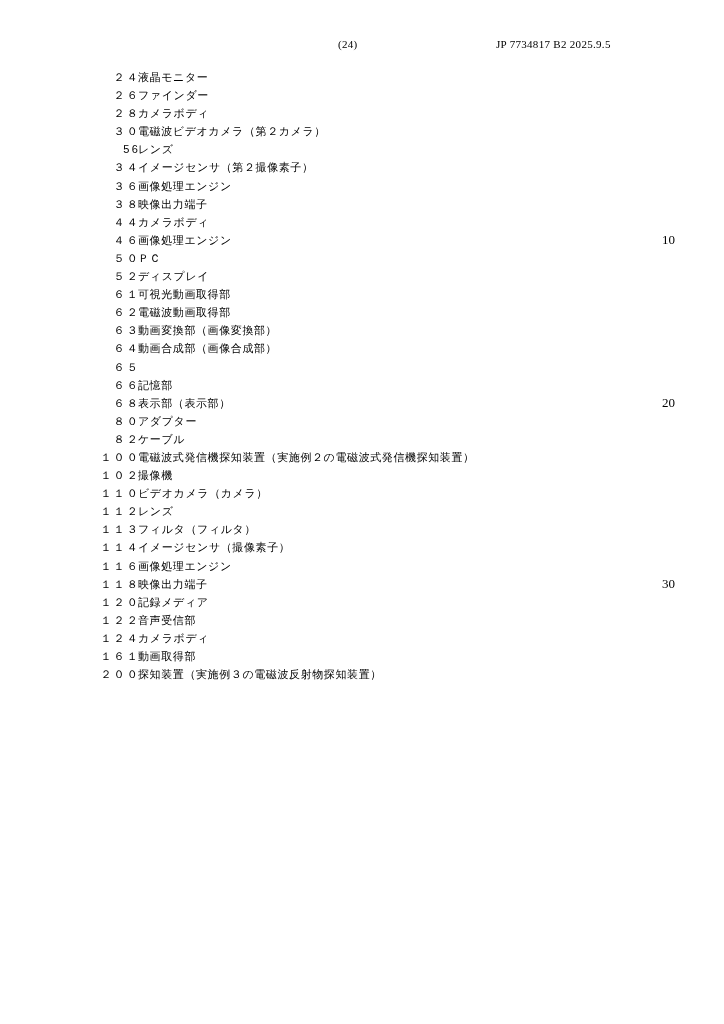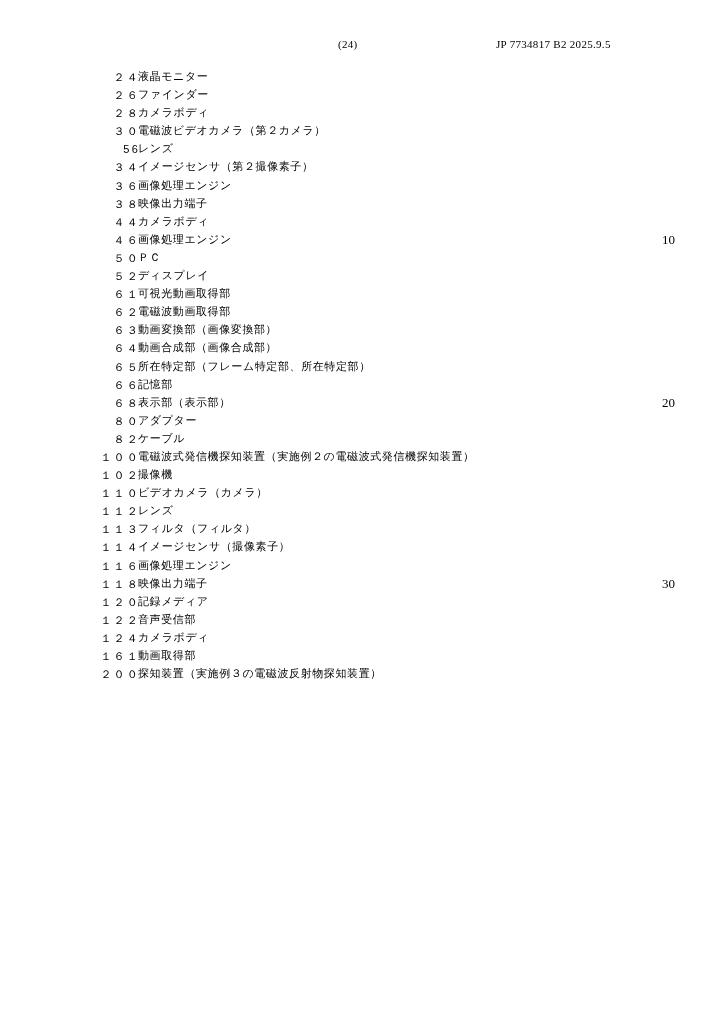--- a/index.html
+++ b/index.html
@@ -57,21 +57,21 @@
     left: 62px;
     width: 78px;
     text-align: right;
     font-family: "Liberation Sans", "DejaVu Sans", sans-serif;
     font-size: 11px;
     letter-spacing: 2.2px;
   }
   .term {
     position: absolute;
     left: 138px;
-    font-family: Liberation Mono, monospace;
+    font-family: Liberation Serif, serif;
     font-size: 11px;
     letter-spacing: 0.6px;
   }
   .line-num {
     position: absolute;
     left: 662px;
     font-family: Liberation Serif, serif;
     font-size: 13px;
     color: #000;
   }
@@ -147,21 +147,20 @@
       <div class="row">
         <span class="ref-num">６３</span>
         <span class="term">動画変換部（画像変換部）</span>
       </div>
       <div class="row">
         <span class="ref-num">６４</span>
         <span class="term">動画合成部（画像合成部）</span>
       </div>
       <div class="row">
         <span class="ref-num">６５</span>
-        <span class="term">所在特定部（フレーム特定部、所在特定部）</span>
       </div>
       <div class="row">
         <span class="ref-num">６６</span>
         <span class="term">記憶部</span>
       </div>
       <div class="row">
         <span class="ref-num">６８</span>
         <span class="term">表示部（表示部）</span>
         <span class="line-num">20</span>
       </div>

